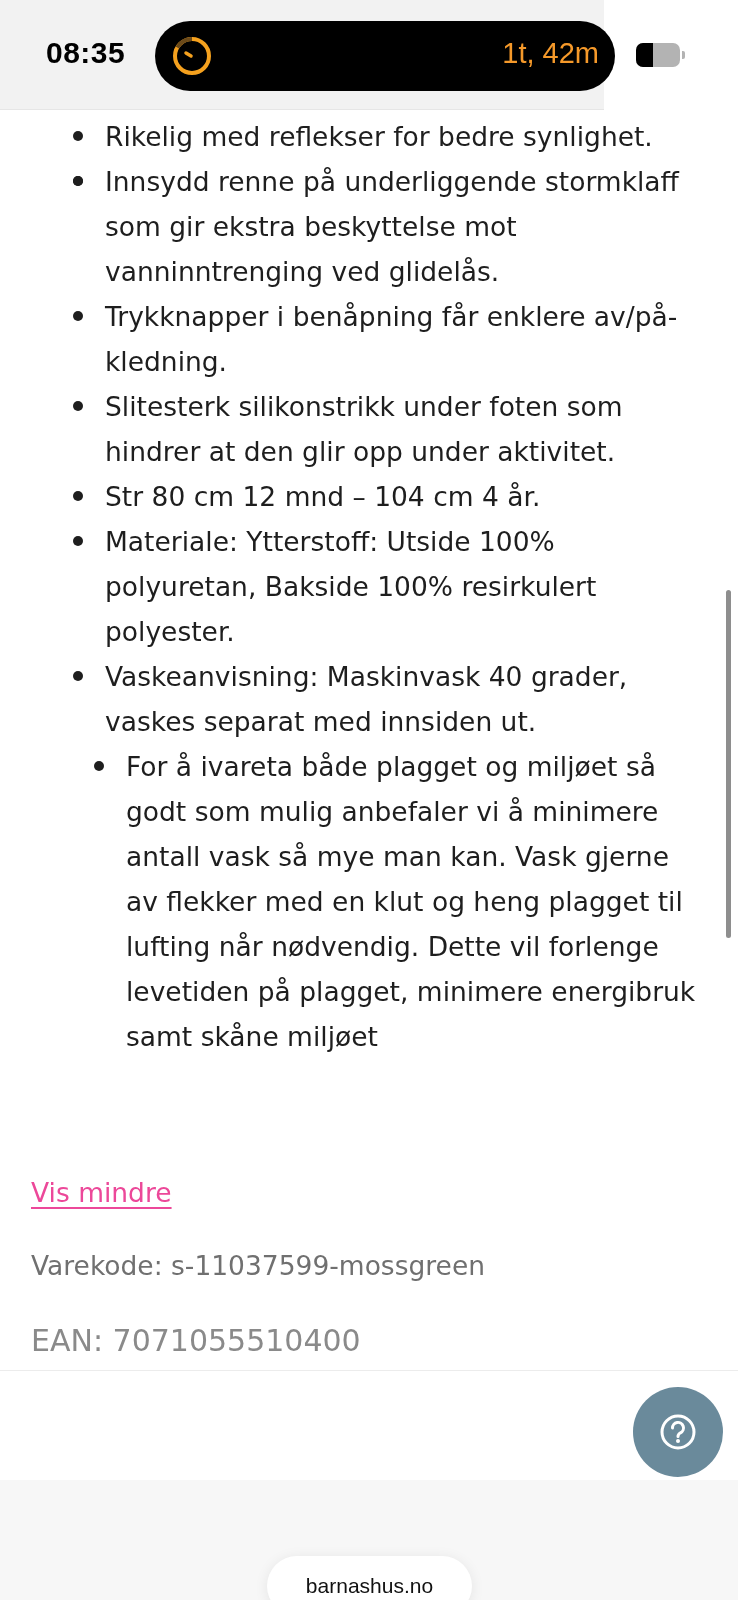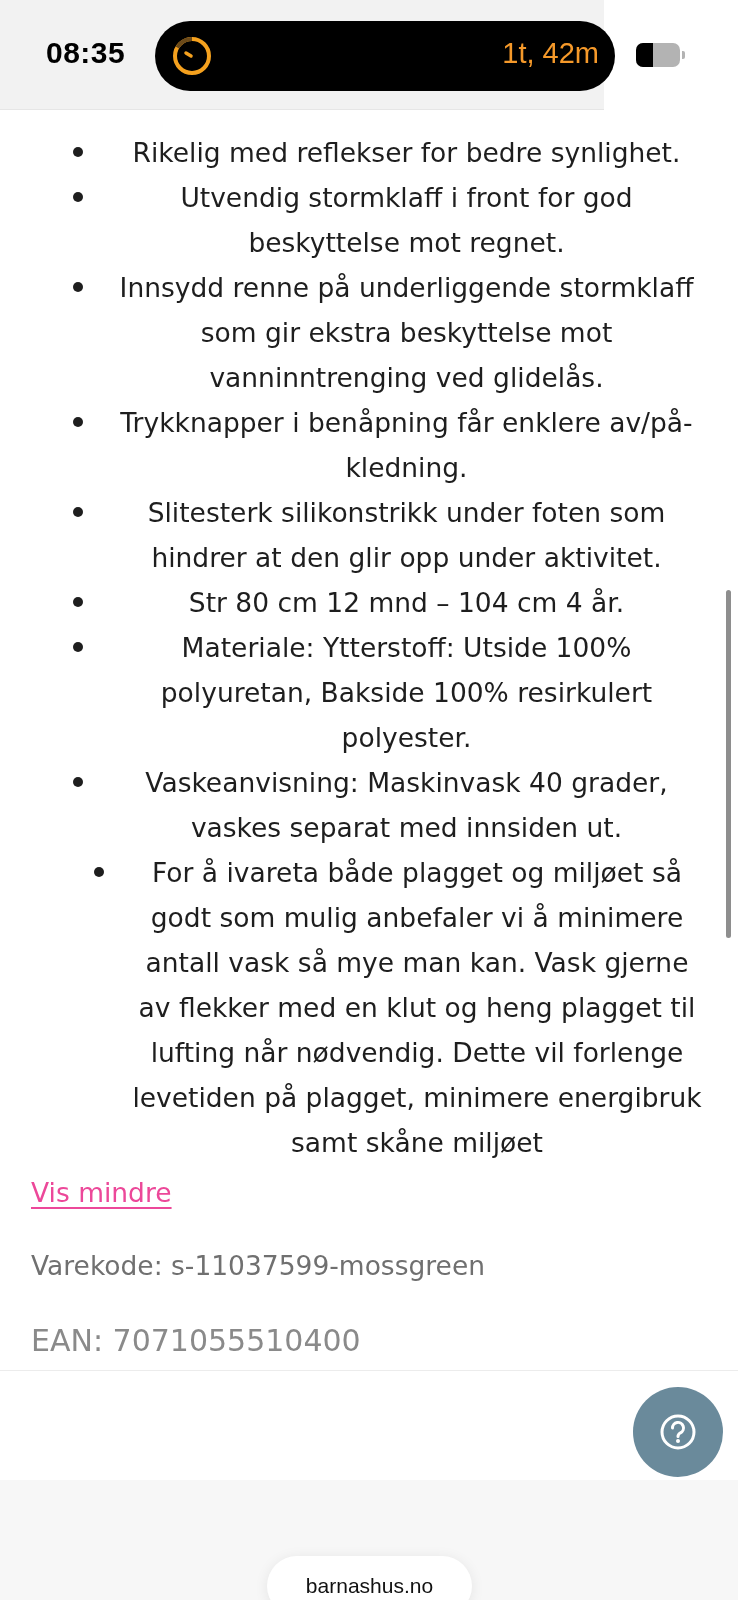--- a/index.html
+++ b/index.html
@@ -49,21 +49,21 @@
       position: absolute; left: 682px; top: 51px; width: 3px; height: 8px;
       background: #b3b3b3; border-radius: 0 2px 2px 0;
     }
 
     .content {
       position: absolute; left: 0; top: 110px; width: 738px; height: 1260px;
       overflow: hidden;
     }
     .feature-list {
       list-style: none;
-      position: absolute; left: 0; top: 20px; width: 738px; text-align: center;
+      position: absolute; left: 0; top: 4px; width: 738px;
     }
     .feature-item {
       position: relative;
       padding-left: 105px; padding-right: 30px;
       font-size: 26.5px; line-height: 45px;
       color: #1e1e1e;
     }
     .feature-item .bullet {
       position: absolute; left: 73px; top: 17px;
       width: 10px; height: 10px; border-radius: 50%; background: #1e1e1e;
@@ -133,21 +133,21 @@
   <div class="battery">
     <div class="battery-fill"></div>
     <div class="battery-text">39</div>
   </div>
   <div class="battery-nub"></div>
 </div>
 
 <div class="content">
   <ul class="feature-list">
     <li class="feature-item"><span class="bullet"></span><span>Rikelig med reflekser for bedre synlighet.</span></li>
-    <li class="feature-item"><span class="bullet"></span><span>Utvendig stormklaff i front for god beskyttelse mot regnet.</span></li>
+    <li class="feature-item"><span class="bullet"></span></li>
     <li class="feature-item"><span class="bullet"></span><span>Innsydd renne på underliggende stormklaff som gir ekstra beskyttelse mot vanninntrenging ved glidelås.</span></li>
     <li class="feature-item"><span class="bullet"></span><span>Trykknapper i benåpning får enklere av/på-kledning.</span></li>
     <li class="feature-item"><span class="bullet"></span><span>Slitesterk silikonstrikk under foten som hindrer at den glir opp under aktivitet.</span></li>
     <li class="feature-item"><span class="bullet"></span><span>Str 80 cm 12 mnd – 104 cm 4 år.</span></li>
     <li class="feature-item"><span class="bullet"></span><span>Materiale: Ytterstoff: Utside 100% polyuretan, Bakside 100% resirkulert polyester.</span></li>
     <li class="feature-item"><span class="bullet"></span><span>Vaskeanvisning: Maskinvask 40 grader, vaskes separat med innsiden ut.</span></li>
     <li class="feature-item" style="max-height:315px;overflow:hidden;margin-left:21px;"><span class="bullet"></span><span>For å ivareta både plagget og miljøet så godt som mulig anbefaler vi å minimere antall vask så mye man kan. Vask gjerne av flekker med en klut og heng plagget til lufting når nødvendig. Dette vil forlenge levetiden på plagget, minimere energibruk samt skåne miljøet</span></li>
   </ul>
 
   <a class="vis-mindre">Vis mindre</a>

